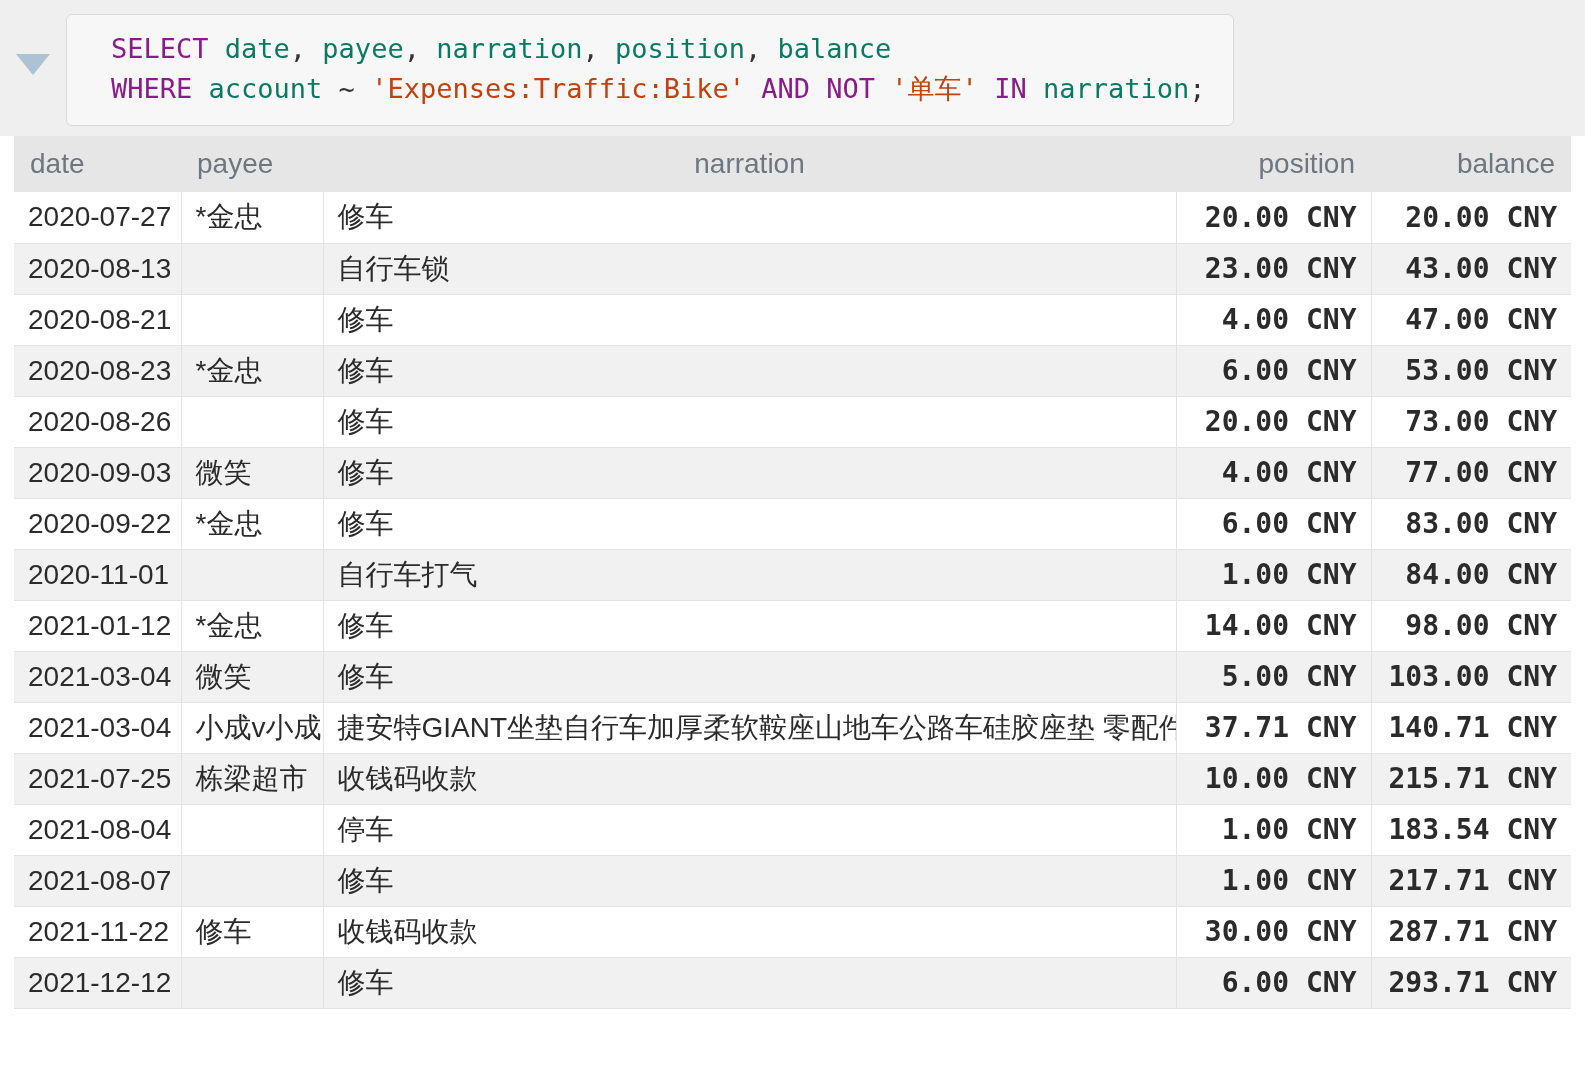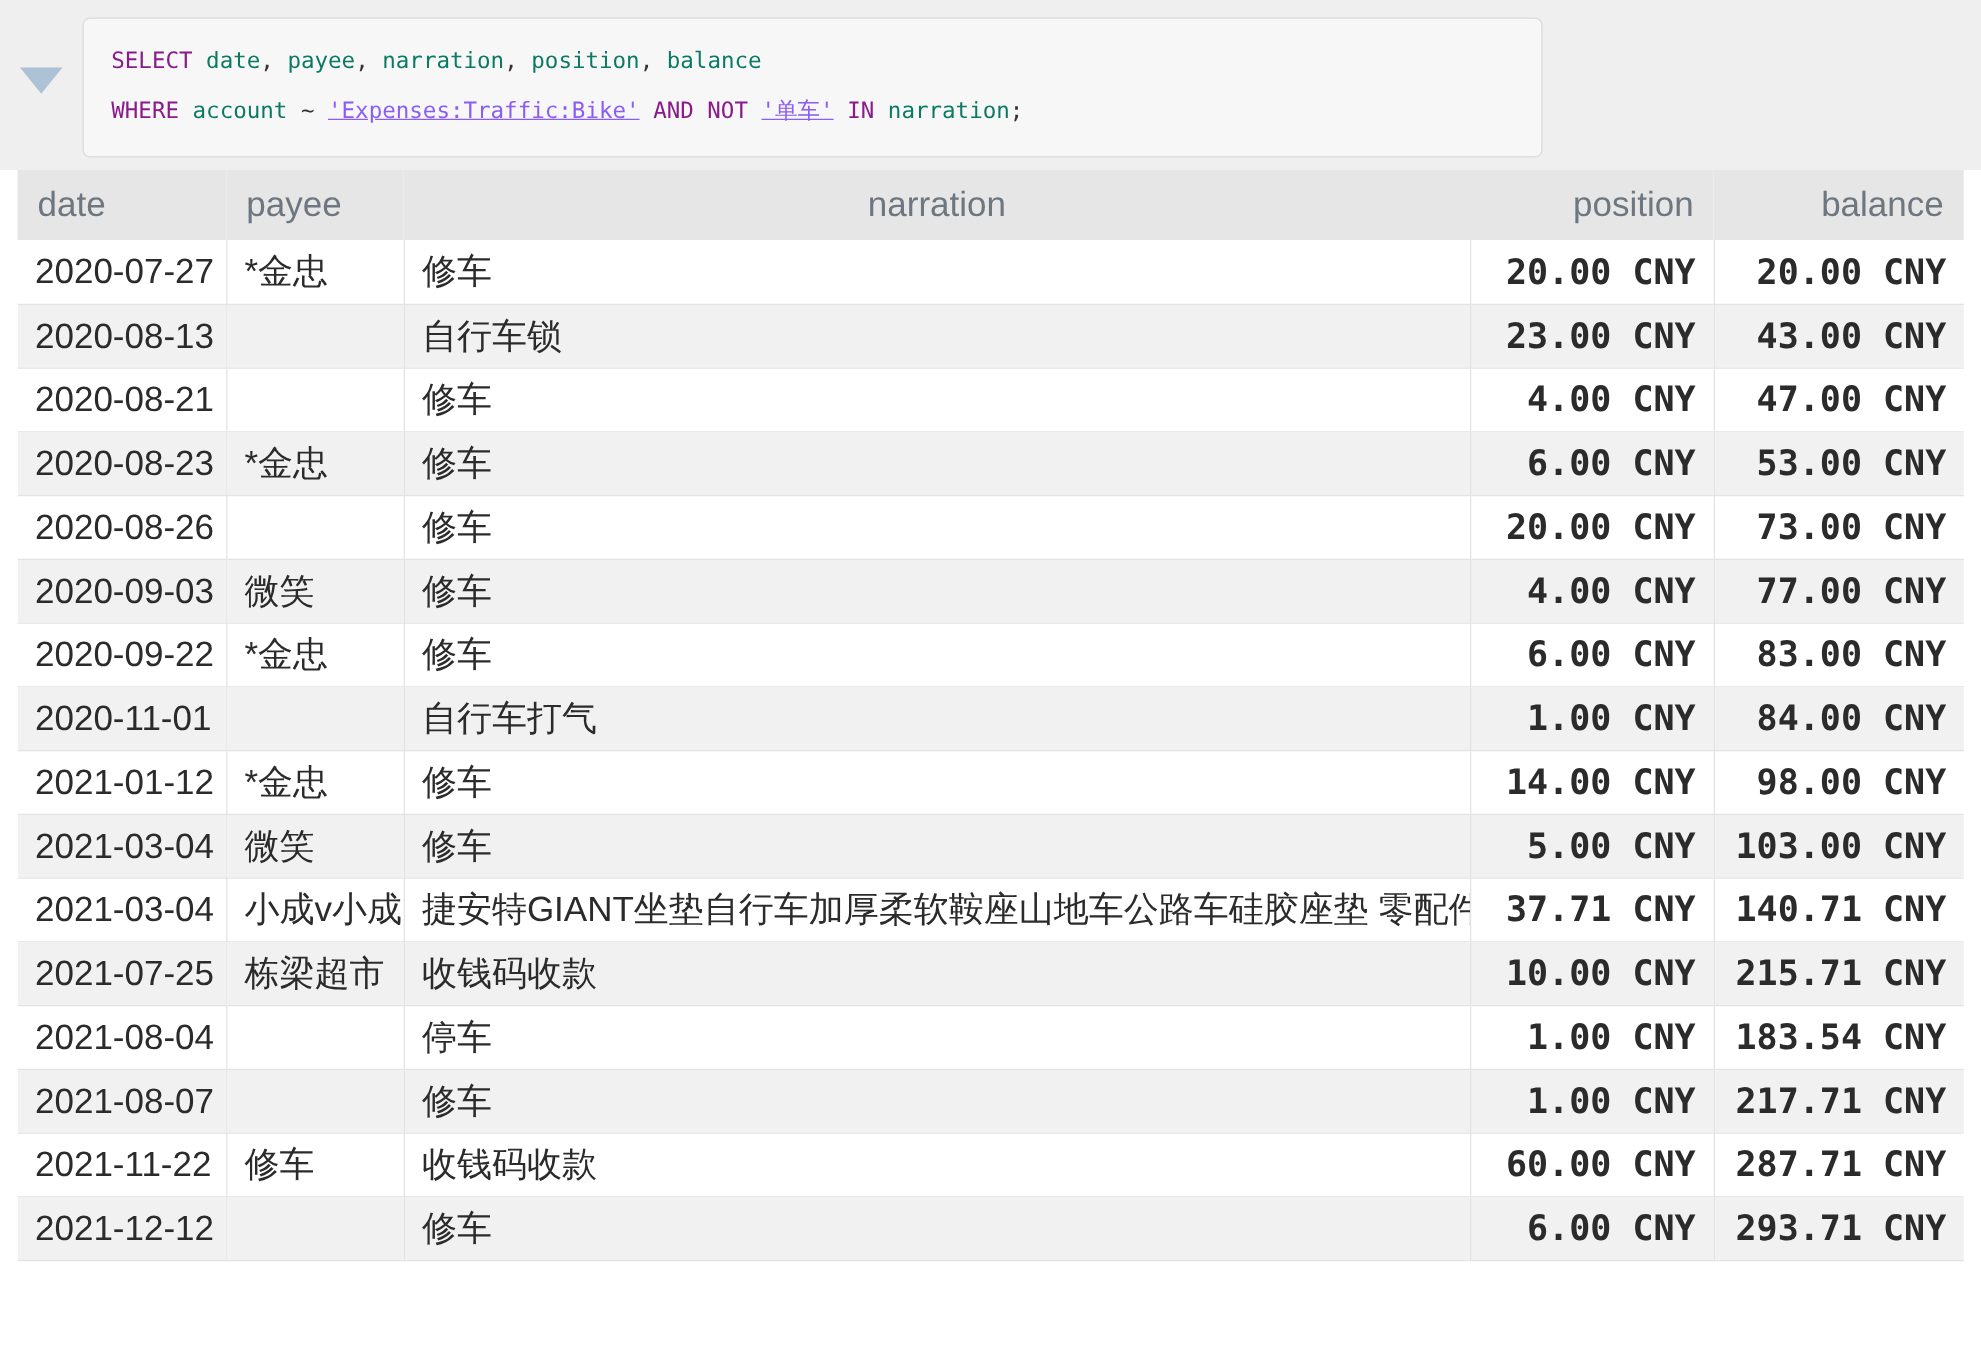--- a/index.html
+++ b/index.html
@@ -44,28 +44,29 @@
     flex: 0 0 auto;
     width: 1168px;
     background: #f7f7f7;
     border: 1px solid #dadada;
     border-radius: 6px;
     padding: 14px 22px 16px 22px;
     min-height: 104px;
   }
   .code {
     font-family: "DejaVu Sans Mono", "Liberation Mono", monospace;
-    font-size: 18px;
+    font-size: 27px;
     line-height: 40px;
     white-space: pre;
     color: #333333;
+    margin-left: 22px;
   }
   .kw  { color: #8b1a8b; }
   .id  { color: #0b7a63; }
-  .str { color: #8b5cf6; text-decoration: underline; }
+  .str { color: #c2410c; }
   .op  { color: #333333; }
   .punc{ color: #333333; }
 
   
   .table-wrap {
     width: 1585px;
     padding: 0 14px;
     background: #ffffff;
   }
   table.results {
@@ -236,21 +237,21 @@
           <td class="c-date">2021-08-07</td>
           <td class="c-payee"></td>
           <td class="c-narr">修车</td>
           <td class="c-pos">1.00 CNY</td>
           <td class="c-bal">217.71 CNY</td>
         </tr>
         <tr>
           <td class="c-date">2021-11-22</td>
           <td class="c-payee">修车</td>
           <td class="c-narr">收钱码收款</td>
-          <td class="c-pos">60.00 CNY</td>
+          <td class="c-pos">30.00 CNY</td>
           <td class="c-bal">287.71 CNY</td>
         </tr>
         <tr>
           <td class="c-date">2021-12-12</td>
           <td class="c-payee"></td>
           <td class="c-narr">修车</td>
           <td class="c-pos">6.00 CNY</td>
           <td class="c-bal">293.71 CNY</td>
         </tr>
       </tbody>

